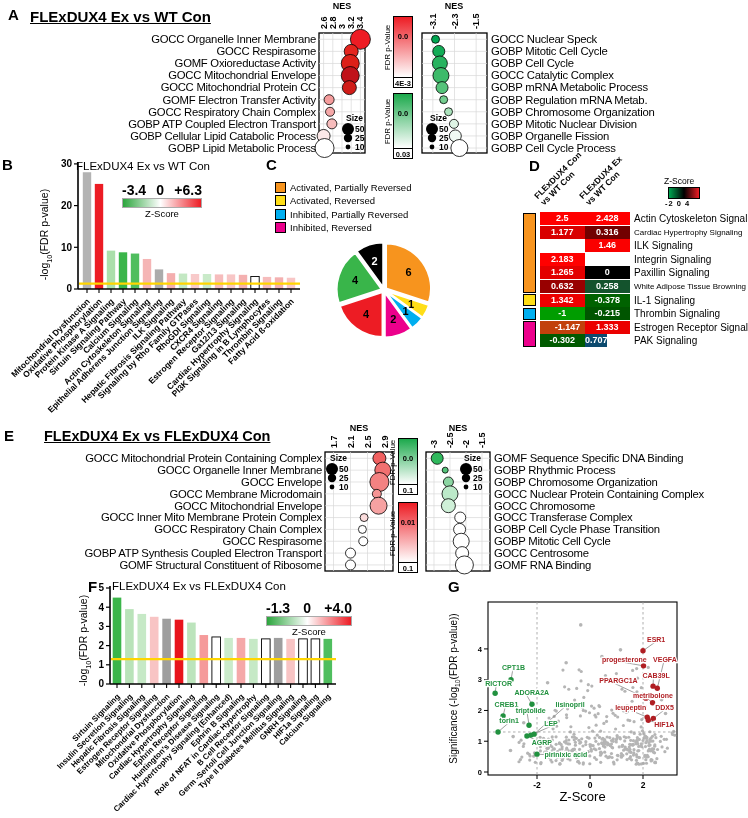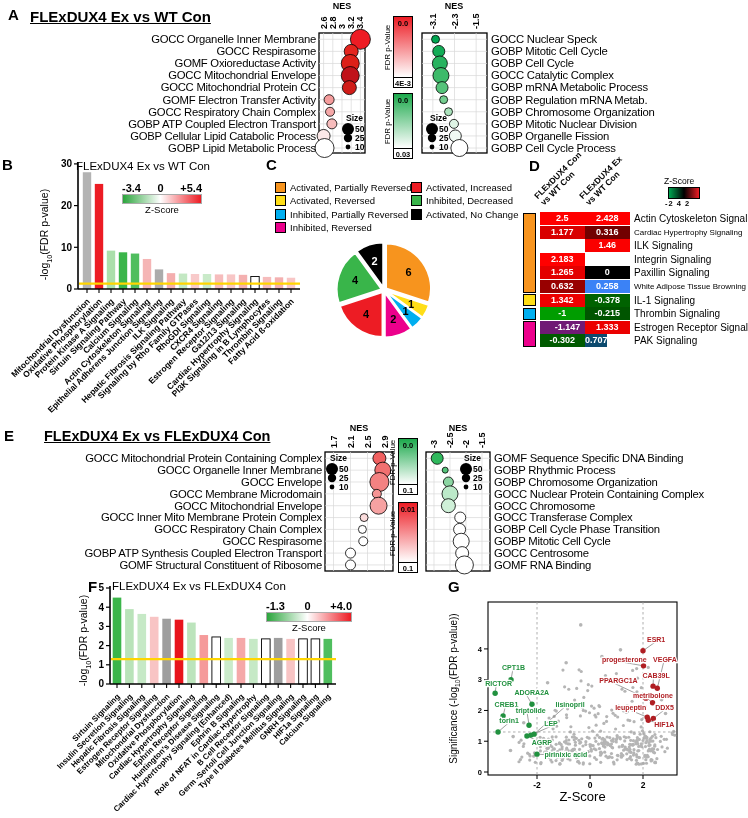--- a/index.html
+++ b/index.html
@@ -10,25 +10,25 @@
   .utitle{position:absolute;font-weight:bold;text-decoration:underline;white-space:nowrap;}
   .stitle{position:absolute;font-size:11.5px;white-space:nowrap;}
   svg{position:absolute;overflow:visible;}
   .vtext{position:absolute;transform:rotate(-90deg);text-align:center;font-size:8px;white-space:nowrap;}
   .ylab{font-size:10.5px;}
   .ylab sub, .stitle sub{font-size:68%;}
   .cbar{position:absolute;width:20px;}
   .cbar-body{border:1px solid #000;width:20px;box-sizing:border-box;}
   .grad-red{background:linear-gradient(#ED1C24,#ffffff);}
   .grad-green{background:linear-gradient(#1CA94C,#ffffff);}
-  .cbar-top{display:block;text-align:center;font-size:7.5px;font-weight:600;padding-top:2px;}
+  .cbar-top{display:block;text-align:center;font-size:7.5px;font-weight:600;padding-top:15px;}
   .cbar-box{border:1px solid #000;background:#fff;text-align:center;font-size:7.5px;font-weight:600;
             height:11px;line-height:11px;margin-top:-1px;box-sizing:border-box;}
   .zs{position:absolute;}
-  .zs-nums{display:flex;justify-content:space-between;font-size:11px;font-weight:bold;}
+  .zs-nums{display:flex;justify-content:space-between;font-size:14px;font-weight:bold;}
   .zs-grad{height:8px;border:0.5px solid #aaa;background:linear-gradient(to right,#2BA53C,#ffffff 48%,#ED1C24);}
   .zs-title{text-align:center;font-size:9.5px;}
   .dzs-grad{position:absolute;width:30px;height:10px;border:1px solid #000;
             background:linear-gradient(to right,#00A651,#000 50%,#ED1C24);}
   .dzs-title{position:absolute;font-size:8.5px;}
   .dzs-ticks{position:absolute;font-size:7.5px;font-weight:bold;letter-spacing:1px;}
   .leg{position:absolute;}
   .leg-row{height:12.2px;margin-bottom:1.3px;white-space:nowrap;display:flex;align-items:center;}
   .leg-sw{display:inline-block;width:11px;height:11px;border:1.2px solid #000;margin-right:4px;box-sizing:border-box;}
   .leg-tx{font-size:9.5px;}
@@ -179,21 +179,21 @@
     <div class="cbar-box">0.03</div>
   </div>
   <div class="vtext" style="left:358px;top:117px;width:58px">FDR p-Value</div>
 
   <div class="letter" style="left:2px;top:156px">B</div>
   <div class="stitle" style="left:76px;top:160px">FLExDUX4 Ex vs WT Con</div>
   <div class="zs" style="left:122px;top:182px;width:80px">
     <div class="zs-nums">
       <span>-3.4</span>
       <span>0</span>
-      <span>+5.4</span>
+      <span>+6.3</span>
     </div>
     <div class="zs-grad"></div>
     <div class="zs-title">Z-Score</div>
   </div>
   <div class="vtext ylab" style="left:-15px;top:227px;width:122px"><span>-log</span><sub>10</sub><span>(FDR p-value)</span></div>
   <svg id="svg-b" style="left:0;top:160px" width="330" height="262">
       <g>
         <line x1="78" y1="129" x2="78" y2="1.9000000000000057" stroke="#000" stroke-width="1.6"></line>
         <line x1="74" y1="129" x2="78" y2="129" stroke="#000" stroke-width="1.2"></line>
         <text x="72" y="132.4" font-size="10" text-anchor="end" fill="#000" font-weight="700">0</text>
@@ -278,55 +278,41 @@
       </div>
       <div class="leg-row">
         <span class="leg-sw" style="background: rgb(0, 174, 239);"></span>
         <span class="leg-tx">Inhibited, Partially Reversed</span>
       </div>
       <div class="leg-row">
         <span class="leg-sw" style="background: rgb(236, 0, 140);"></span>
         <span class="leg-tx">Inhibited, Reversed</span>
       </div>
     </div>
-  <div class="leg" id="c-legend-right" style="left:411px;top:181px">
-      <div class="leg-row">
-        <span class="leg-sw" style="background: rgb(237, 28, 36);"></span>
-        <span class="leg-tx">Activated, Increased</span>
-      </div>
-      <div class="leg-row">
-        <span class="leg-sw" style="background: rgb(57, 181, 74);"></span>
-        <span class="leg-tx">Inhibited, Decreased</span>
-      </div>
-      <div class="leg-row">
-        <span class="leg-sw" style="background: rgb(0, 0, 0);"></span>
-        <span class="leg-tx">Activated, No Change</span>
-      </div>
-    </div>
   <svg id="svg-c" style="left:326px;top:240px" width="120" height="110">
       <path d="M 60.02254248593737 48.530536869268815 L 60.02254248593737 3.530536869268815 A 45 45 0 0 1 102.82008571921928 62.43630161614145 Z" fill="#F7941E" stroke="#fff" stroke-width="2"></path>
       <text x="82.5941166289984" y="35.931328330308816" font-size="11" text-anchor="middle" fill="#000" font-weight="700">6</text>
       <path d="M 60.22751631047092 51.13497624934887 L 103.02505954375283 65.0407409962215 A 45 45 0 0 1 96.63328105734355 77.58531260251016 Z" fill="#FFDE17" stroke="#fff" stroke-width="2"></path>
       <text x="85.08659833532639" y="67.60131119208222" font-size="11" text-anchor="middle" fill="#000" font-weight="700">1</text>
       <path d="M 59.76776695296637 51.76776695296637 L 96.173531699839 78.21810330612766 A 45 45 0 0 1 86.21810330612766 88.173531699839 Z" fill="#00AEEF" stroke="#fff" stroke-width="2"></path>
       <text x="79.49604614807104" y="75.29604614807104" font-size="11" text-anchor="middle" fill="#000" font-weight="700">1</text>
       <path d="M 58.77254248593737 52.377641290737884 L 85.22287883909866 88.78340603761052 A 45 45 0 0 1 58.77254248593737 97.37764129073788 Z" fill="#EC008C" stroke="#fff" stroke-width="2"></path>
       <text x="67.3941166289984" y="82.71211809537266" font-size="11" text-anchor="middle" fill="#000" font-weight="700">2</text>
       <path d="M 56.530536869268815 52.02254248593737 L 56.530536869268815 97.02254248593738 A 45 45 0 0 1 13.732993635986908 65.92830723281001 Z" fill="#ED1C24" stroke="#fff" stroke-width="2"></path>
       <text x="40.13132833030882" y="78.3941166289984" font-size="11" text-anchor="middle" fill="#000" font-weight="700">4</text>
       <path d="M 55.622358709262116 49.227457514062635 L 12.824815475980209 63.13322226093527 A 45 45 0 0 1 29.17202235610082 12.821692767190008 Z" fill="#39B54A" stroke="#fff" stroke-width="2"></path>
       <text x="29.08788190462733" y="44.40588337100161" font-size="11" text-anchor="middle" fill="#000" font-weight="700">4</text>
       <path d="M 57.22745751406263 47.622358709262116 L 30.77712116090133 11.216593962389489 A 45 45 0 0 1 57.22745751406262 2.622358709262116 Z" fill="#000000" stroke="#fff" stroke-width="2"></path>
       <text x="48.605883371001596" y="24.887881904627335" font-size="11" text-anchor="middle" fill="#fff" font-weight="700">2</text>
     </svg>
 
   <div class="letter" style="left:529px;top:157px">D</div>
   <div class="dzs-title" style="left:664px;top:176px">Z-Score</div>
   <div class="dzs-grad" style="left:668px;top:187px"></div>
-  <div class="dzs-ticks" style="left:665px;top:199px">-2 4 2</div>
+  <div class="dzs-ticks" style="left:665px;top:199px">-2 0 4</div>
   <div id="panel-d" class="abs" style="left:0;top:0;width:748px;height:818px;pointer-events:none">
       <div class="dhead" style="left: 546px; top: 189px;">
         <div>FLExDUX4 Con</div>
         <div>vs WT Con</div>
       </div>
       <div class="dhead" style="left: 591px; top: 189px;">
         <div>FLExDUX4 Ex</div>
         <div>vs WT Con</div>
       </div>
       <div class="hm-cell" style="left: 540px; top: 212px; background: rgb(255, 0, 0); width: 44.5px; height: 13px; line-height: 13px;">2.5</div>
@@ -338,29 +324,29 @@
       <div class="hm-cell" style="left: 540px; top: 246px; background: rgb(255, 0, 0); width: 44.5px; height: 13px; line-height: 13px; margin-top: 16px;">2.673</div>
       <div class="hm-cell" style="left: 585px; top: 239.2px; background: rgb(250, 0, 0); width: 44.5px; height: 13px; line-height: 13px;">1.46</div>
       <div class="hm-lab" style="left: 634px; top: 239.2px; line-height: 13.6px;">ILK Signaling</div>
       <div class="hm-cell" style="left: 540px; top: 252.8px; background: rgb(255, 0, 0); width: 44.5px; height: 13px; line-height: 13px;">2.183</div>
       <div class="hm-cell" style="left: 585px; top: 252.8px; background: rgb(151, 0, 0); width: 44.5px; height: 13px; line-height: 13px; margin-top: 48px;">0.626</div>
       <div class="hm-lab" style="left: 634px; top: 252.8px; line-height: 13.6px;">Integrin Signaling</div>
       <div class="hm-cell" style="left: 540px; top: 266.4px; background: rgb(227, 0, 0); width: 44.5px; height: 13px; line-height: 13px;">1.265</div>
       <div class="hm-cell" style="left: 585px; top: 266.4px; background: rgb(0, 0, 0); width: 44.5px; height: 13px; line-height: 13px;">0</div>
       <div class="hm-lab" style="left: 634px; top: 266.4px; line-height: 13.6px;">Paxillin Signaling</div>
       <div class="hm-cell" style="left: 540px; top: 280px; background: rgb(152, 0, 0); width: 44.5px; height: 13px; line-height: 13px;">0.632</div>
-      <div class="hm-cell" style="left: 585px; top: 280px; background: #3b82f6; width: 44.5px; height: 13px; line-height: 13px;">0.258</div>
+      <div class="hm-cell" style="left: 585px; top: 280px; background: #14532d; width: 44.5px; height: 13px; line-height: 13px;">0.258</div>
       <div class="hm-lab small" style="left: 634px; top: 280px; line-height: 13.6px;">White Adipose Tissue Browning</div>
       <div class="hm-cell" style="left: 540px; top: 293.6px; background: rgb(236, 0, 0); width: 44.5px; height: 13px; line-height: 13px;">1.342</div>
       <div class="hm-cell" style="left: 585px; top: 293.6px; background: rgb(0, 98, 0); width: 44.5px; height: 13px; line-height: 13px;">-0.378</div>
       <div class="hm-lab" style="left: 634px; top: 293.6px; line-height: 13.6px;">IL-1 Signaling</div>
       <div class="hm-cell" style="left: 540px; top: 307.2px; background: rgb(0, 157, 0); width: 44.5px; height: 13px; line-height: 13px;">-1</div>
       <div class="hm-cell" style="left: 585px; top: 307.2px; background: rgb(0, 85, 0); width: 44.5px; height: 13px; line-height: 13px;">-0.215</div>
       <div class="hm-lab" style="left: 634px; top: 307.2px; line-height: 13.6px;">Thrombin Signaling</div>
-      <div class="hm-cell" style="left: 540px; top: 320.8px; background: #701a75; width: 55px; height: 13px; line-height: 13px;">-1.147</div>
+      <div class="hm-cell" style="left: 540px; top: 320.8px; background: #c2410c; width: 55px; height: 13px; line-height: 13px;">-1.147</div>
       <div class="hm-cell" style="left: 585px; top: 320.8px; background: rgb(235, 0, 0); width: 44.5px; height: 13px; line-height: 13px;">1.333</div>
       <div class="hm-lab" style="left: 634px; top: 320.8px; line-height: 13.6px;">Estrogen Receptor Signaling</div>
       <div class="hm-cell" style="left: 540px; top: 334.4px; background: rgb(0, 90, 0); width: 44.5px; height: 13px; line-height: 13px;">-0.302</div>
       <div class="hm-cell" style="left: 585px; top: 334.4px; background: #0c4a6e; width: 22px; height: 13px; line-height: 13px;">0.707</div>
       <div class="hm-lab" style="left: 634px; top: 334.4px; line-height: 13.6px;">PAK Signaling</div>
       <div class="hm-side" style="left: 523px; top: 212.5px; height: 80px; background: rgb(247, 148, 30);"></div>
       <div class="hm-side" style="left: 523px; top: 294.1px; height: 12px; background: rgb(255, 222, 23);"></div>
       <div class="hm-side" style="left: 523px; top: 307.7px; height: 12px; background: rgb(0, 174, 239);"></div>
       <div class="hm-side" style="left: 523px; top: 321.3px; height: 25.6px; background: rgb(236, 0, 140);"></div>
     </div>

